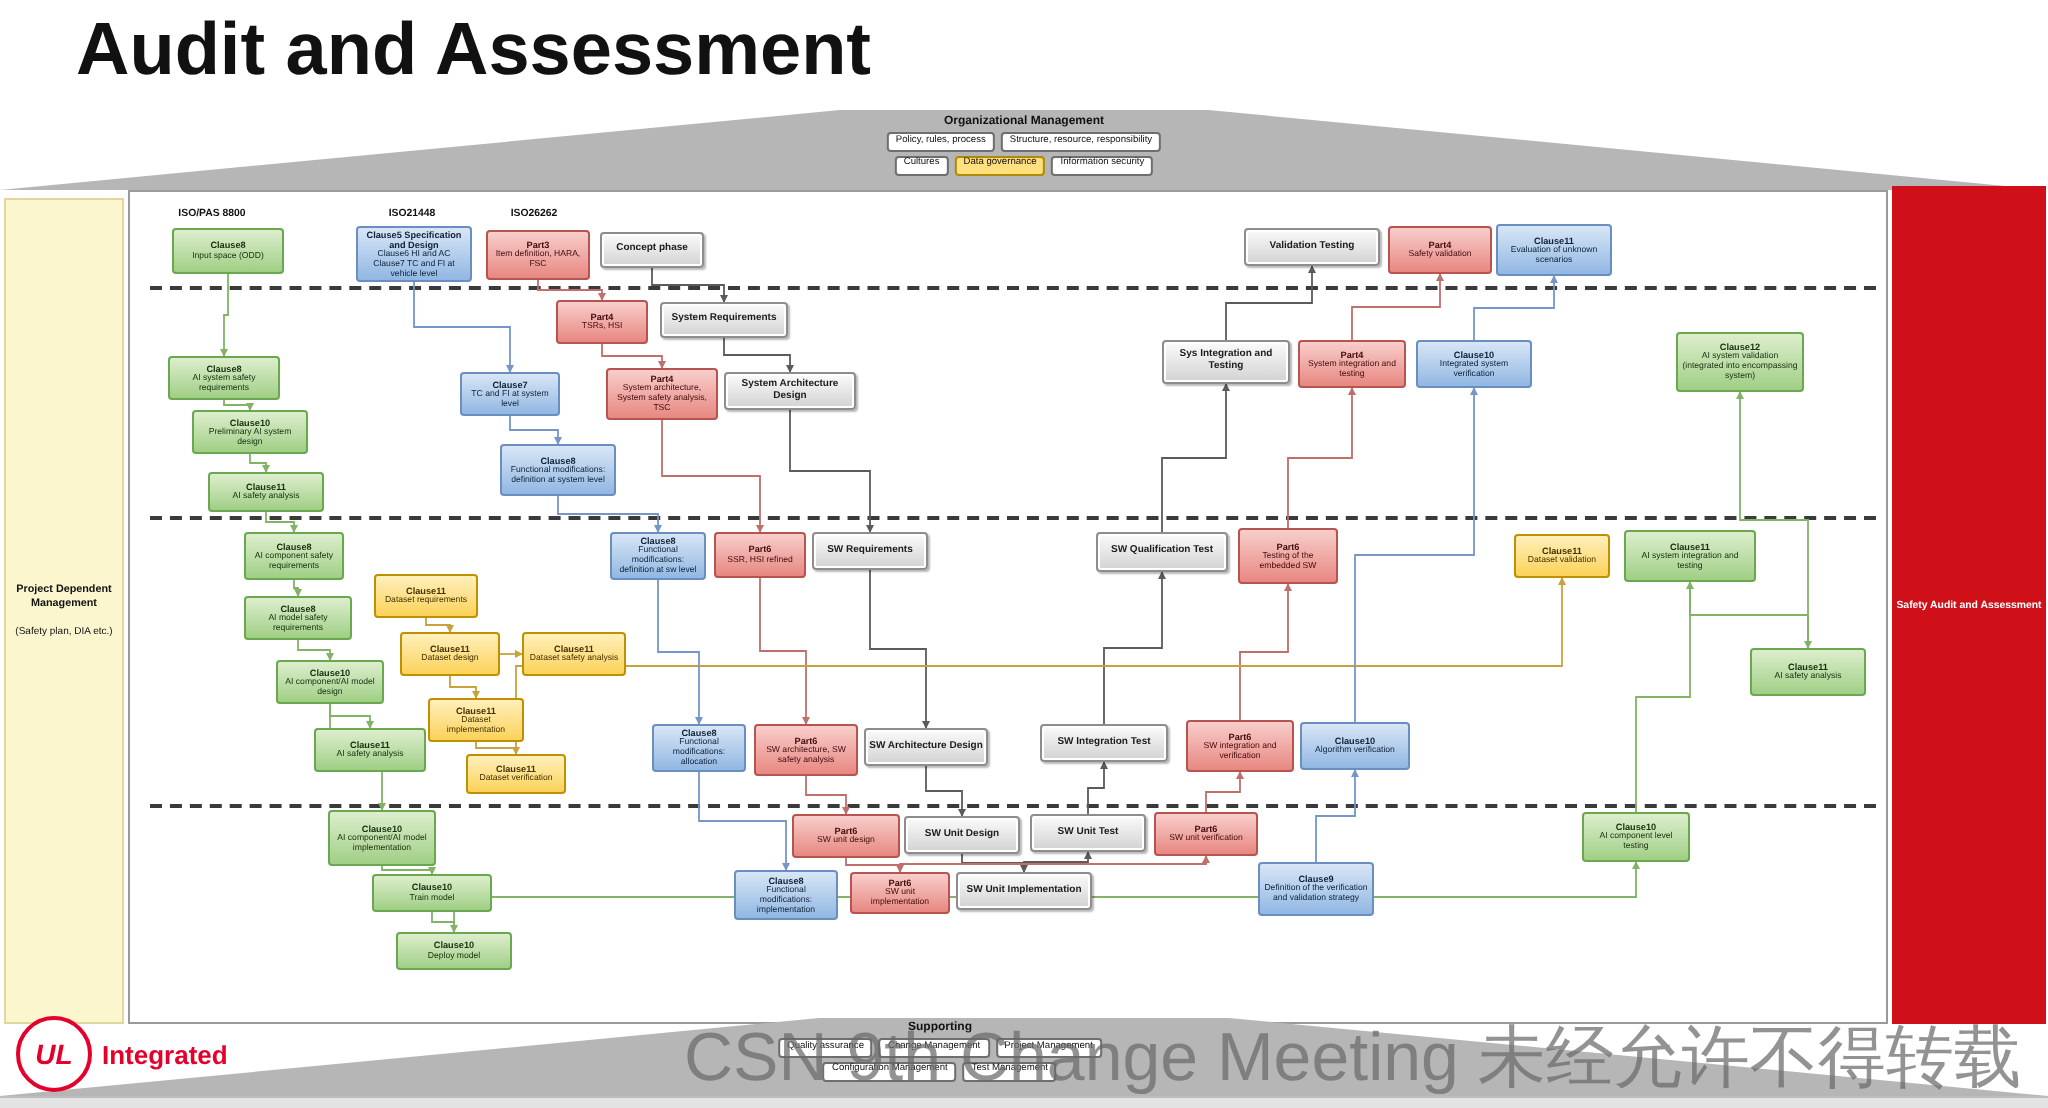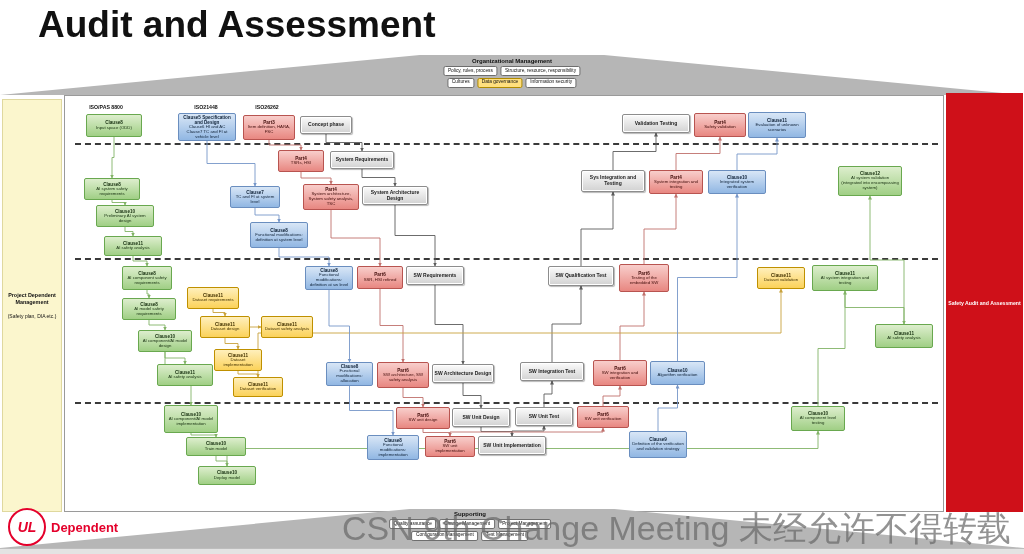--- a/index.html
+++ b/index.html
@@ -385,18 +385,18 @@
     <div class="chip-row">
         <span class="chip">Configuration Management</span>
         <span class="chip">Test Management</span>
       </div>
   </div>
 
   <div class="logo">
     <div class="logo-circle">
       <span class="logo-ul">UL</span>
     </div>
-    <span class="logo-text">Dependent</span>
+    <span class="logo-text">Integrated</span>
   </div>
 
   <div class="wm2">CSN 9th Change Meeting 未经允许不得转载</div>
 
 </div>
 
 </body></html>

